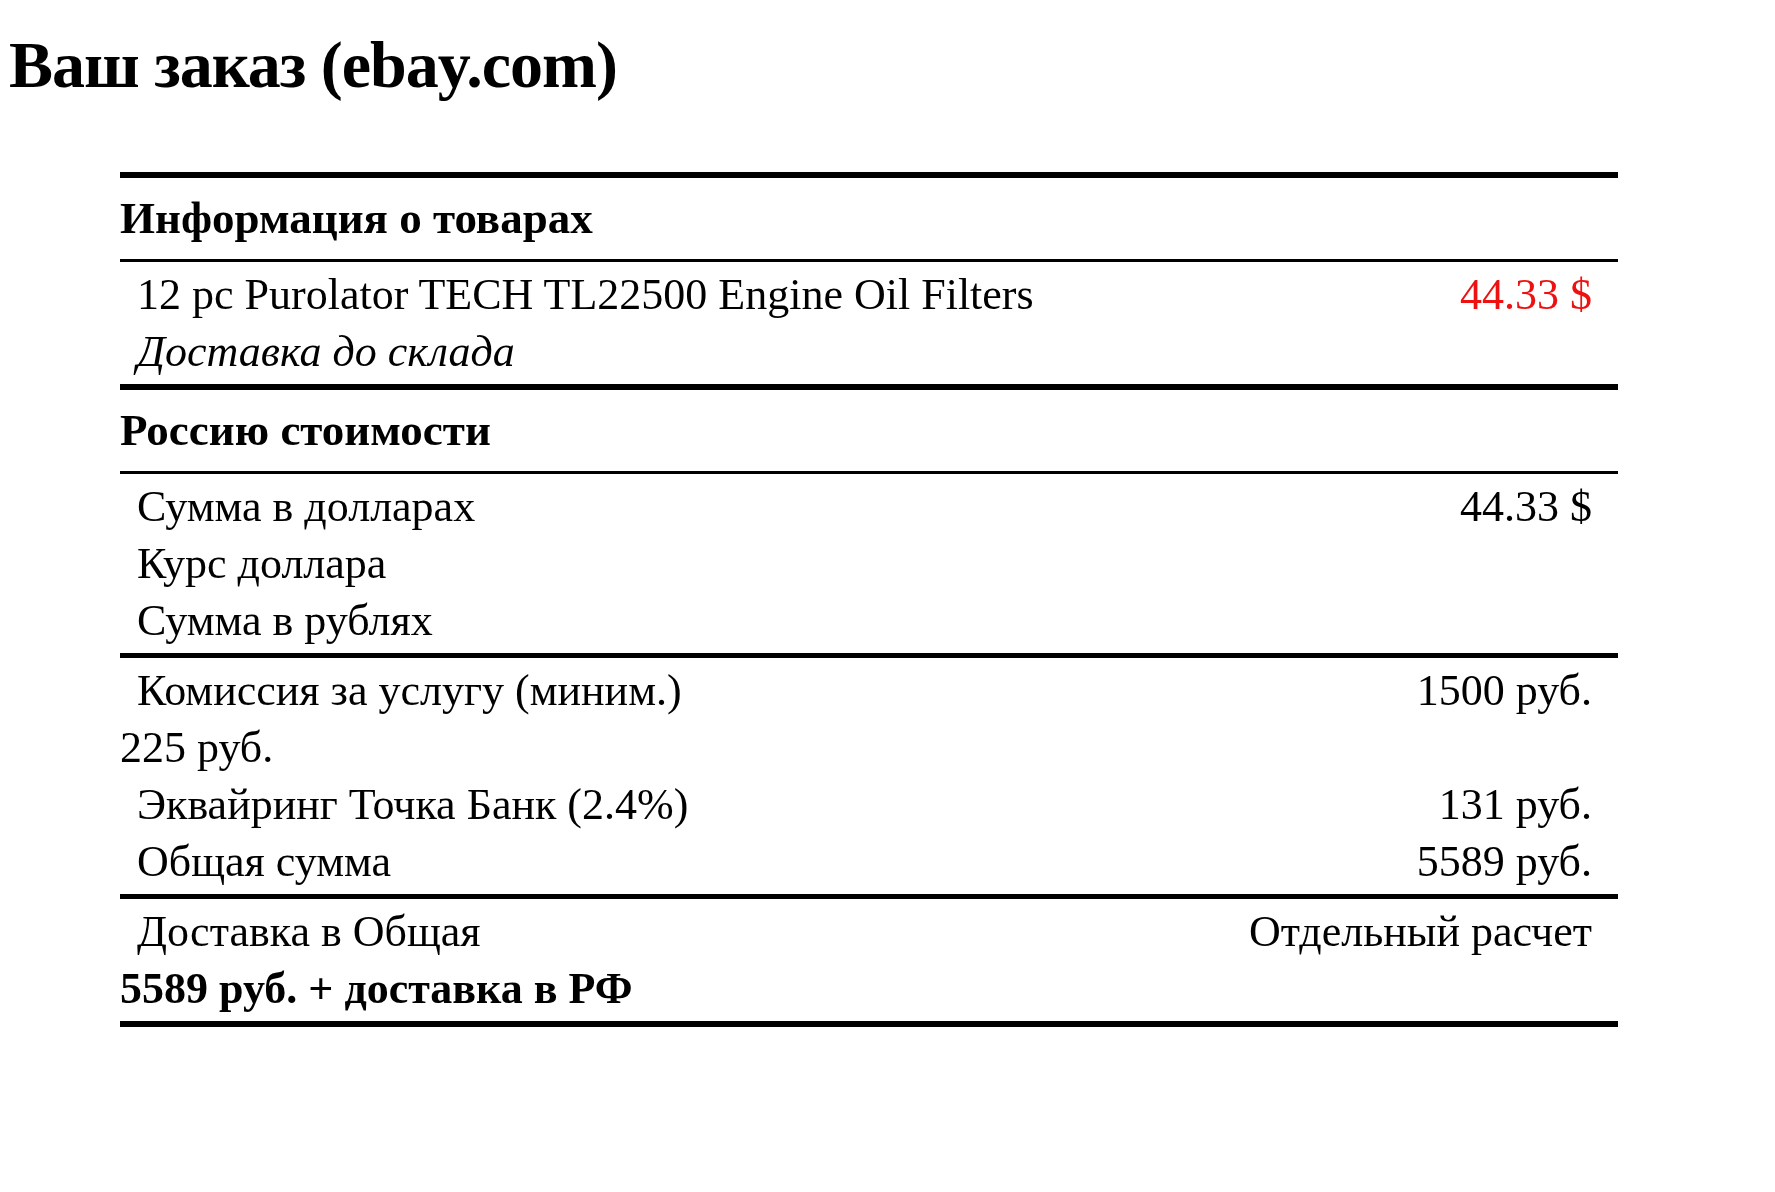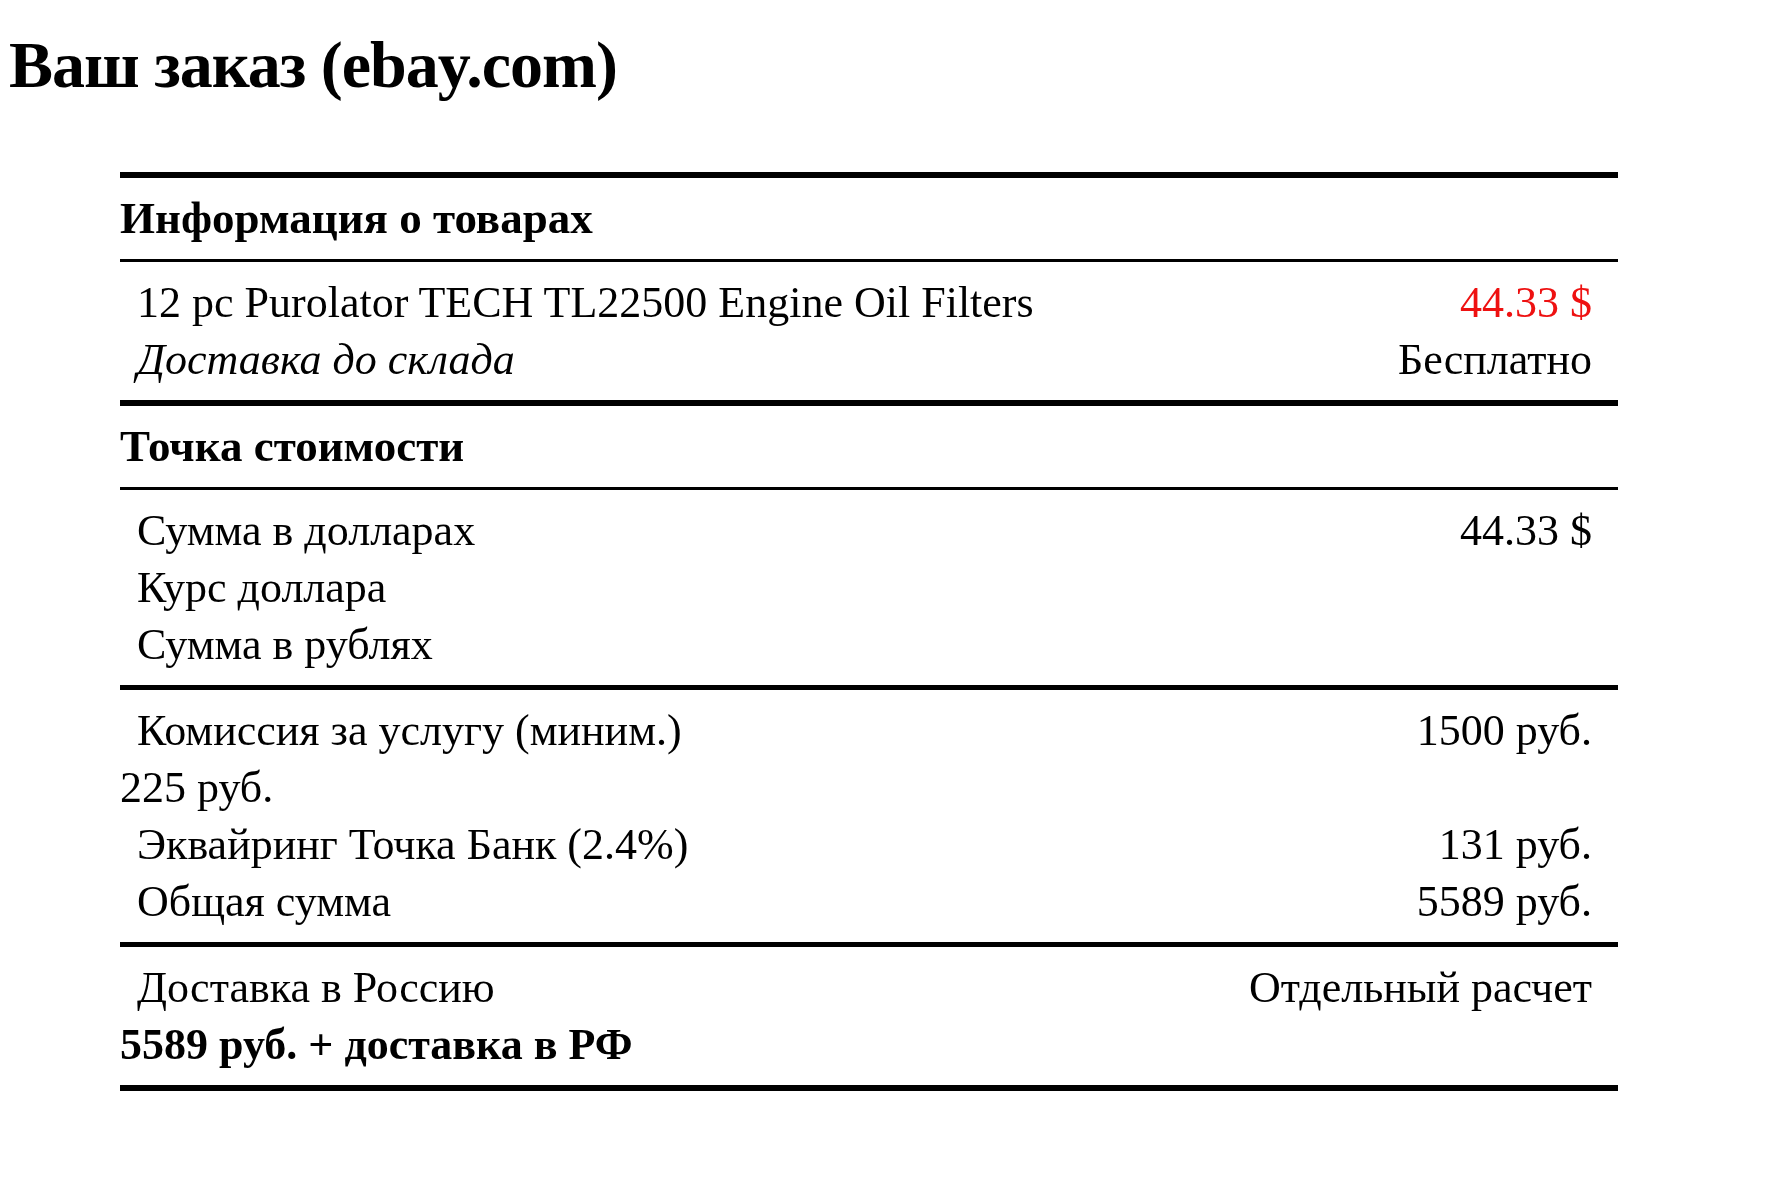--- a/index.html
+++ b/index.html
@@ -37,21 +37,21 @@
   .rule.mid{height:5px;}
   .rule.thin{height:3px;}
   .section-header{
     text-align:left;
     font-weight:bold;
     font-size:45px;
     line-height:57px;
     padding:12px 0;
   }
   .row-group{
-    padding:12px 0;
+    padding:4px 0;
   }
   .row{
     display:flex;
     justify-content:space-between;
     align-items:baseline;
     font-size:44px;
     line-height:57px;
   }
   .row .label{
     padding-left:17px;
@@ -80,27 +80,26 @@
 
   <div class="rule thin"></div>
 
   <div class="row-group">
     <div class="row">
       <span class="label">12 pc Purolator TECH TL22500 Engine Oil Filters</span>
       <span class="value red">44.33 $</span>
     </div>
     <div class="row">
       <span class="label italic">Доставка до склада</span>
-      <span class="value">Бесплатно</span>
     </div>
   </div>
 
   <div class="rule thick"></div>
 
-  <div class="section-header">Точка стоимости</div>
+  <div class="section-header">Россию стоимости</div>
 
   <div class="rule thin"></div>
 
   <div class="row-group">
     <div class="row">
       <span class="label">Сумма в долларах</span>
       <span class="value">44.33 $</span>
     </div>
     <div class="row">
       <span class="label">Курс доллара</span>
@@ -127,21 +126,21 @@
     <div class="row">
       <span class="label">Общая сумма</span>
       <span class="value">5589 руб.</span>
     </div>
   </div>
 
   <div class="rule mid"></div>
 
   <div class="row-group">
     <div class="row">
-      <span class="label">Доставка в Россию</span>
+      <span class="label">Доставка в Общая</span>
       <span class="value">Отдельный расчет</span>
     </div>
     <div class="row">
       <span class="value bold">5589 руб. + доставка в РФ</span>
     </div>
   </div>
 
   <div class="rule thick"></div>
 
 </div>

